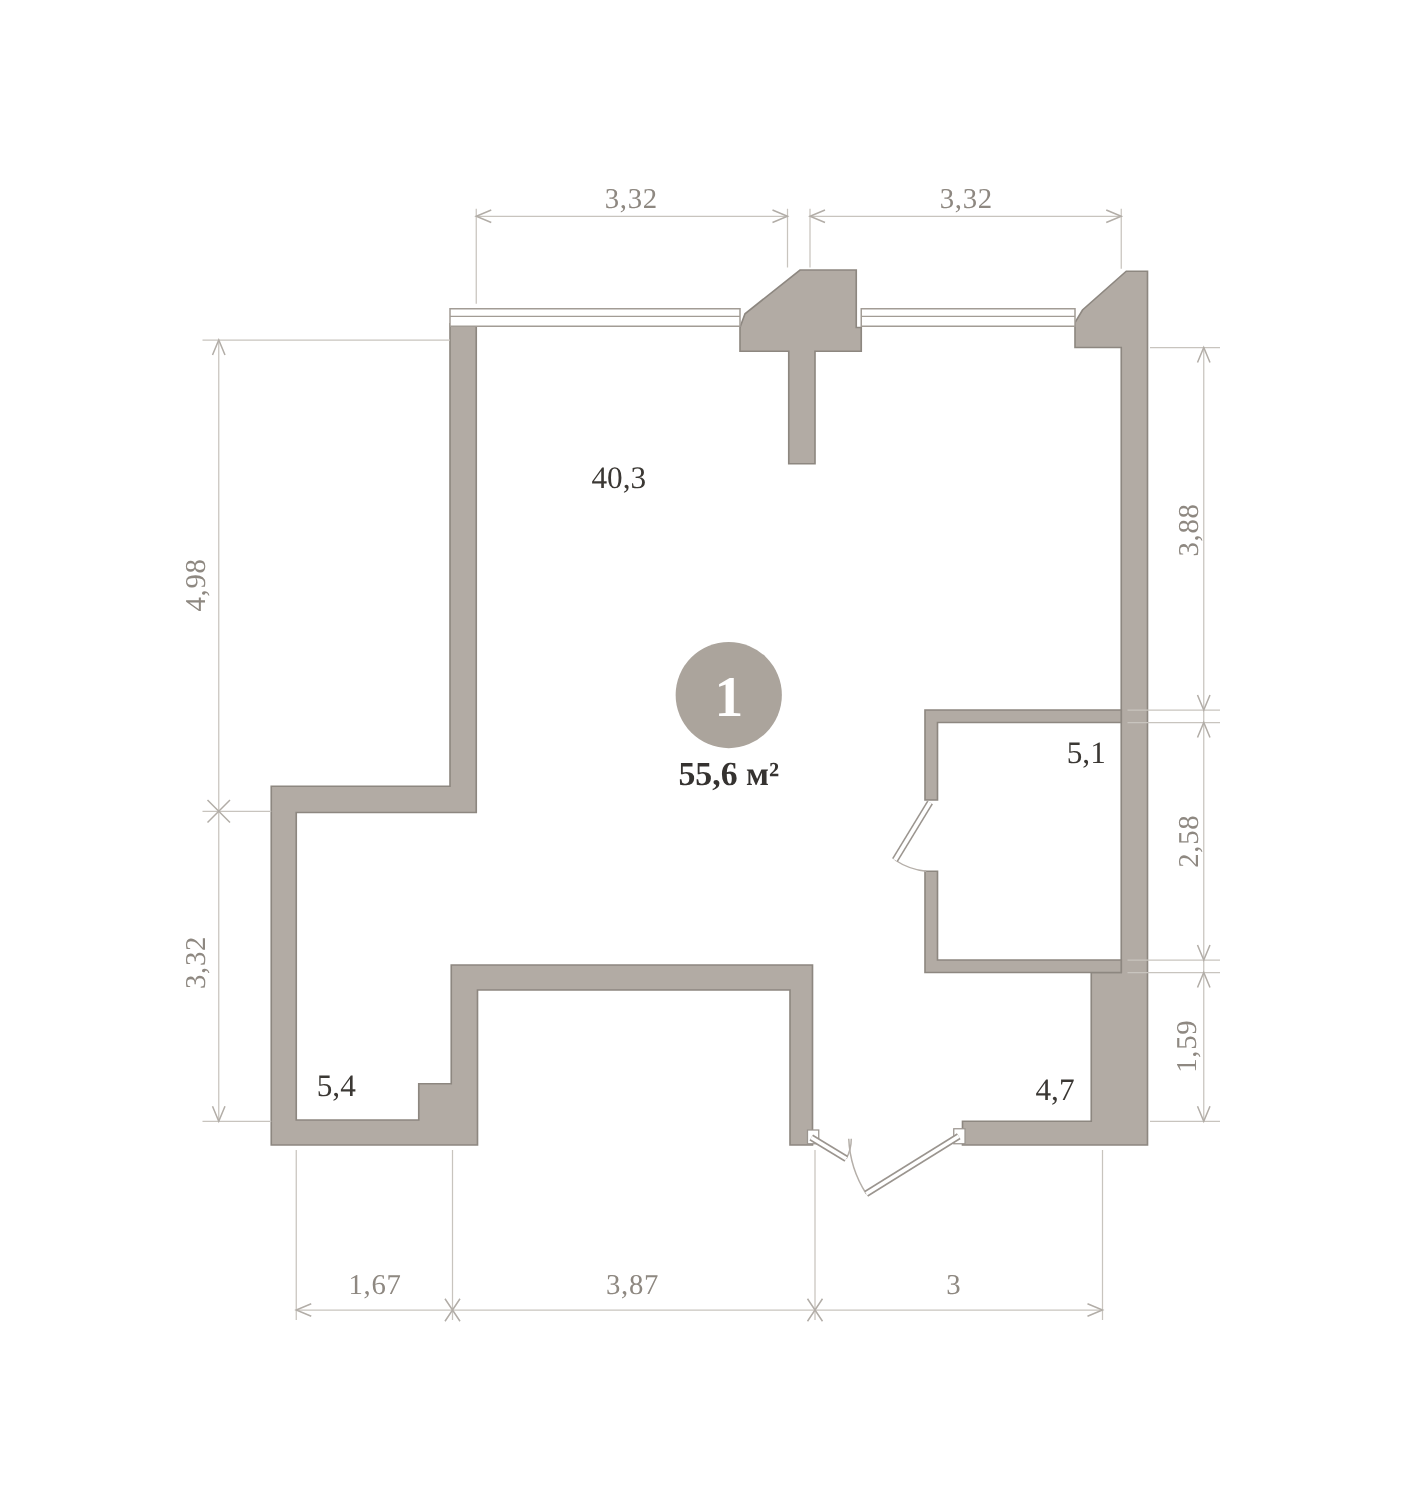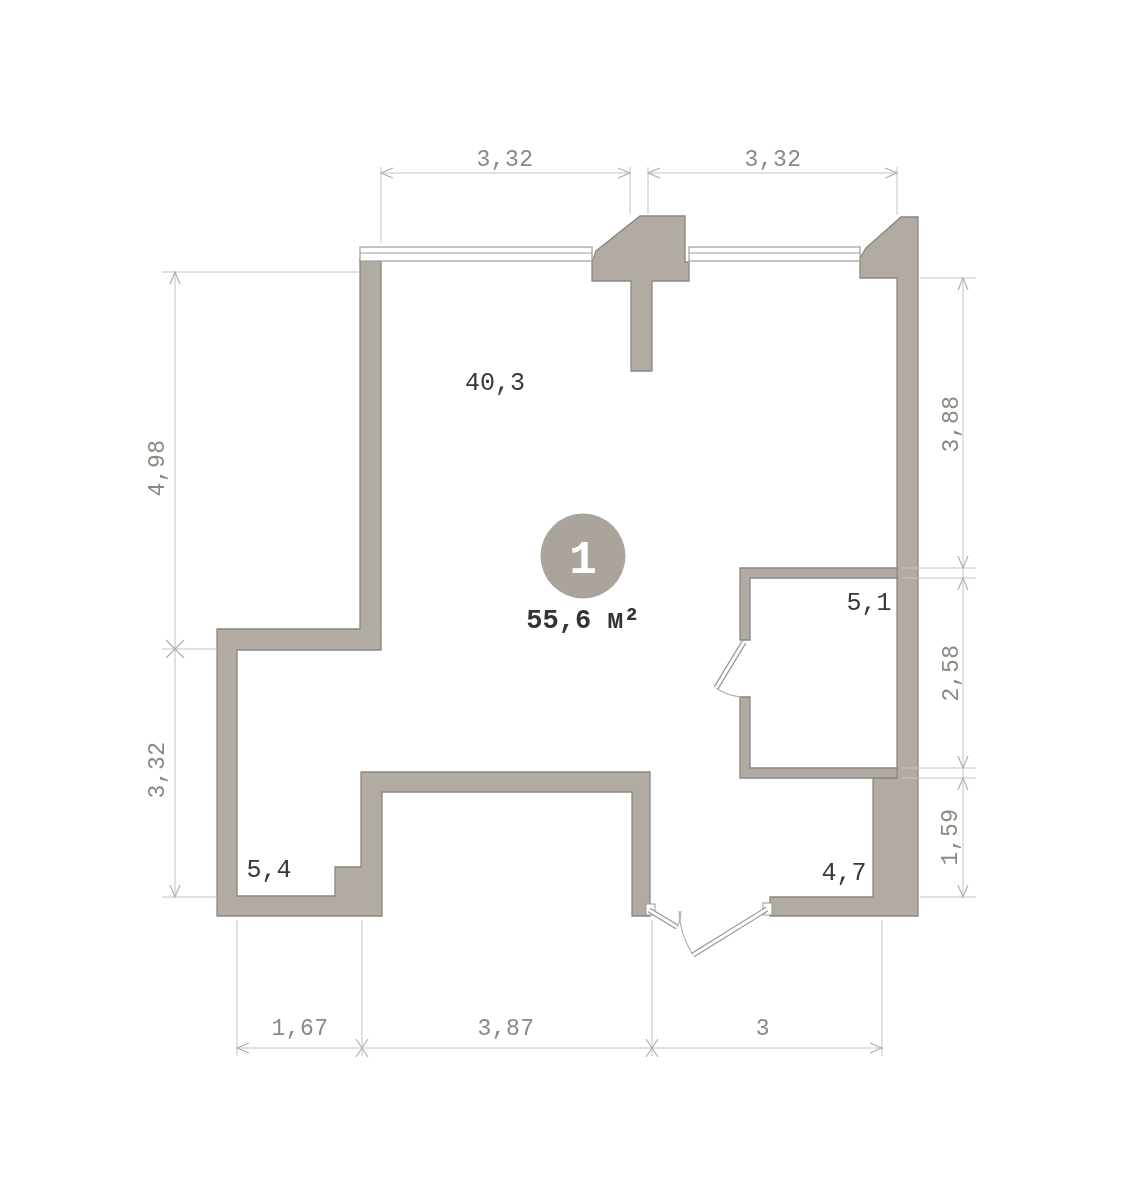--- a/index.html
+++ b/index.html
@@ -1,17 +1,17 @@
 <!DOCTYPE html>
 <html><head>
 <meta charset="utf-8">
 <style>
   html,body{margin:0;padding:0;background:#ffffff;}
   #stage{position:relative;width:1072px;height:1200px;background:#ffffff;overflow:hidden;
-         font-family:Liberation Mono, monospace;}
+         font-family:Liberation Serif, serif;}
   svg{position:absolute;left:0;top:0;}
   .wall{fill:#b2aba4;stroke:#8d8780;stroke-width:1.3;stroke-linejoin:miter;}
   .win{fill:#ffffff;stroke:#a29c95;stroke-width:1.2;}
   .winline{stroke:#a29c95;stroke-width:1;}
   .dim{stroke:#c8c4be;stroke-width:1;fill:none;}
   .tick{stroke:#b2ada7;stroke-width:1.2;fill:none;}
   .dimtext{font-size:23px;fill:#8e8881;text-anchor:middle;letter-spacing:.5px;}
   .roomtext{font-size:25px;fill:#3b3834;text-anchor:middle;}
   .areatext{font-size:27px;font-weight:bold;fill:#353230;text-anchor:middle;}
   .unittext{font-size:46px;font-weight:bold;fill:#ffffff;text-anchor:middle;}

